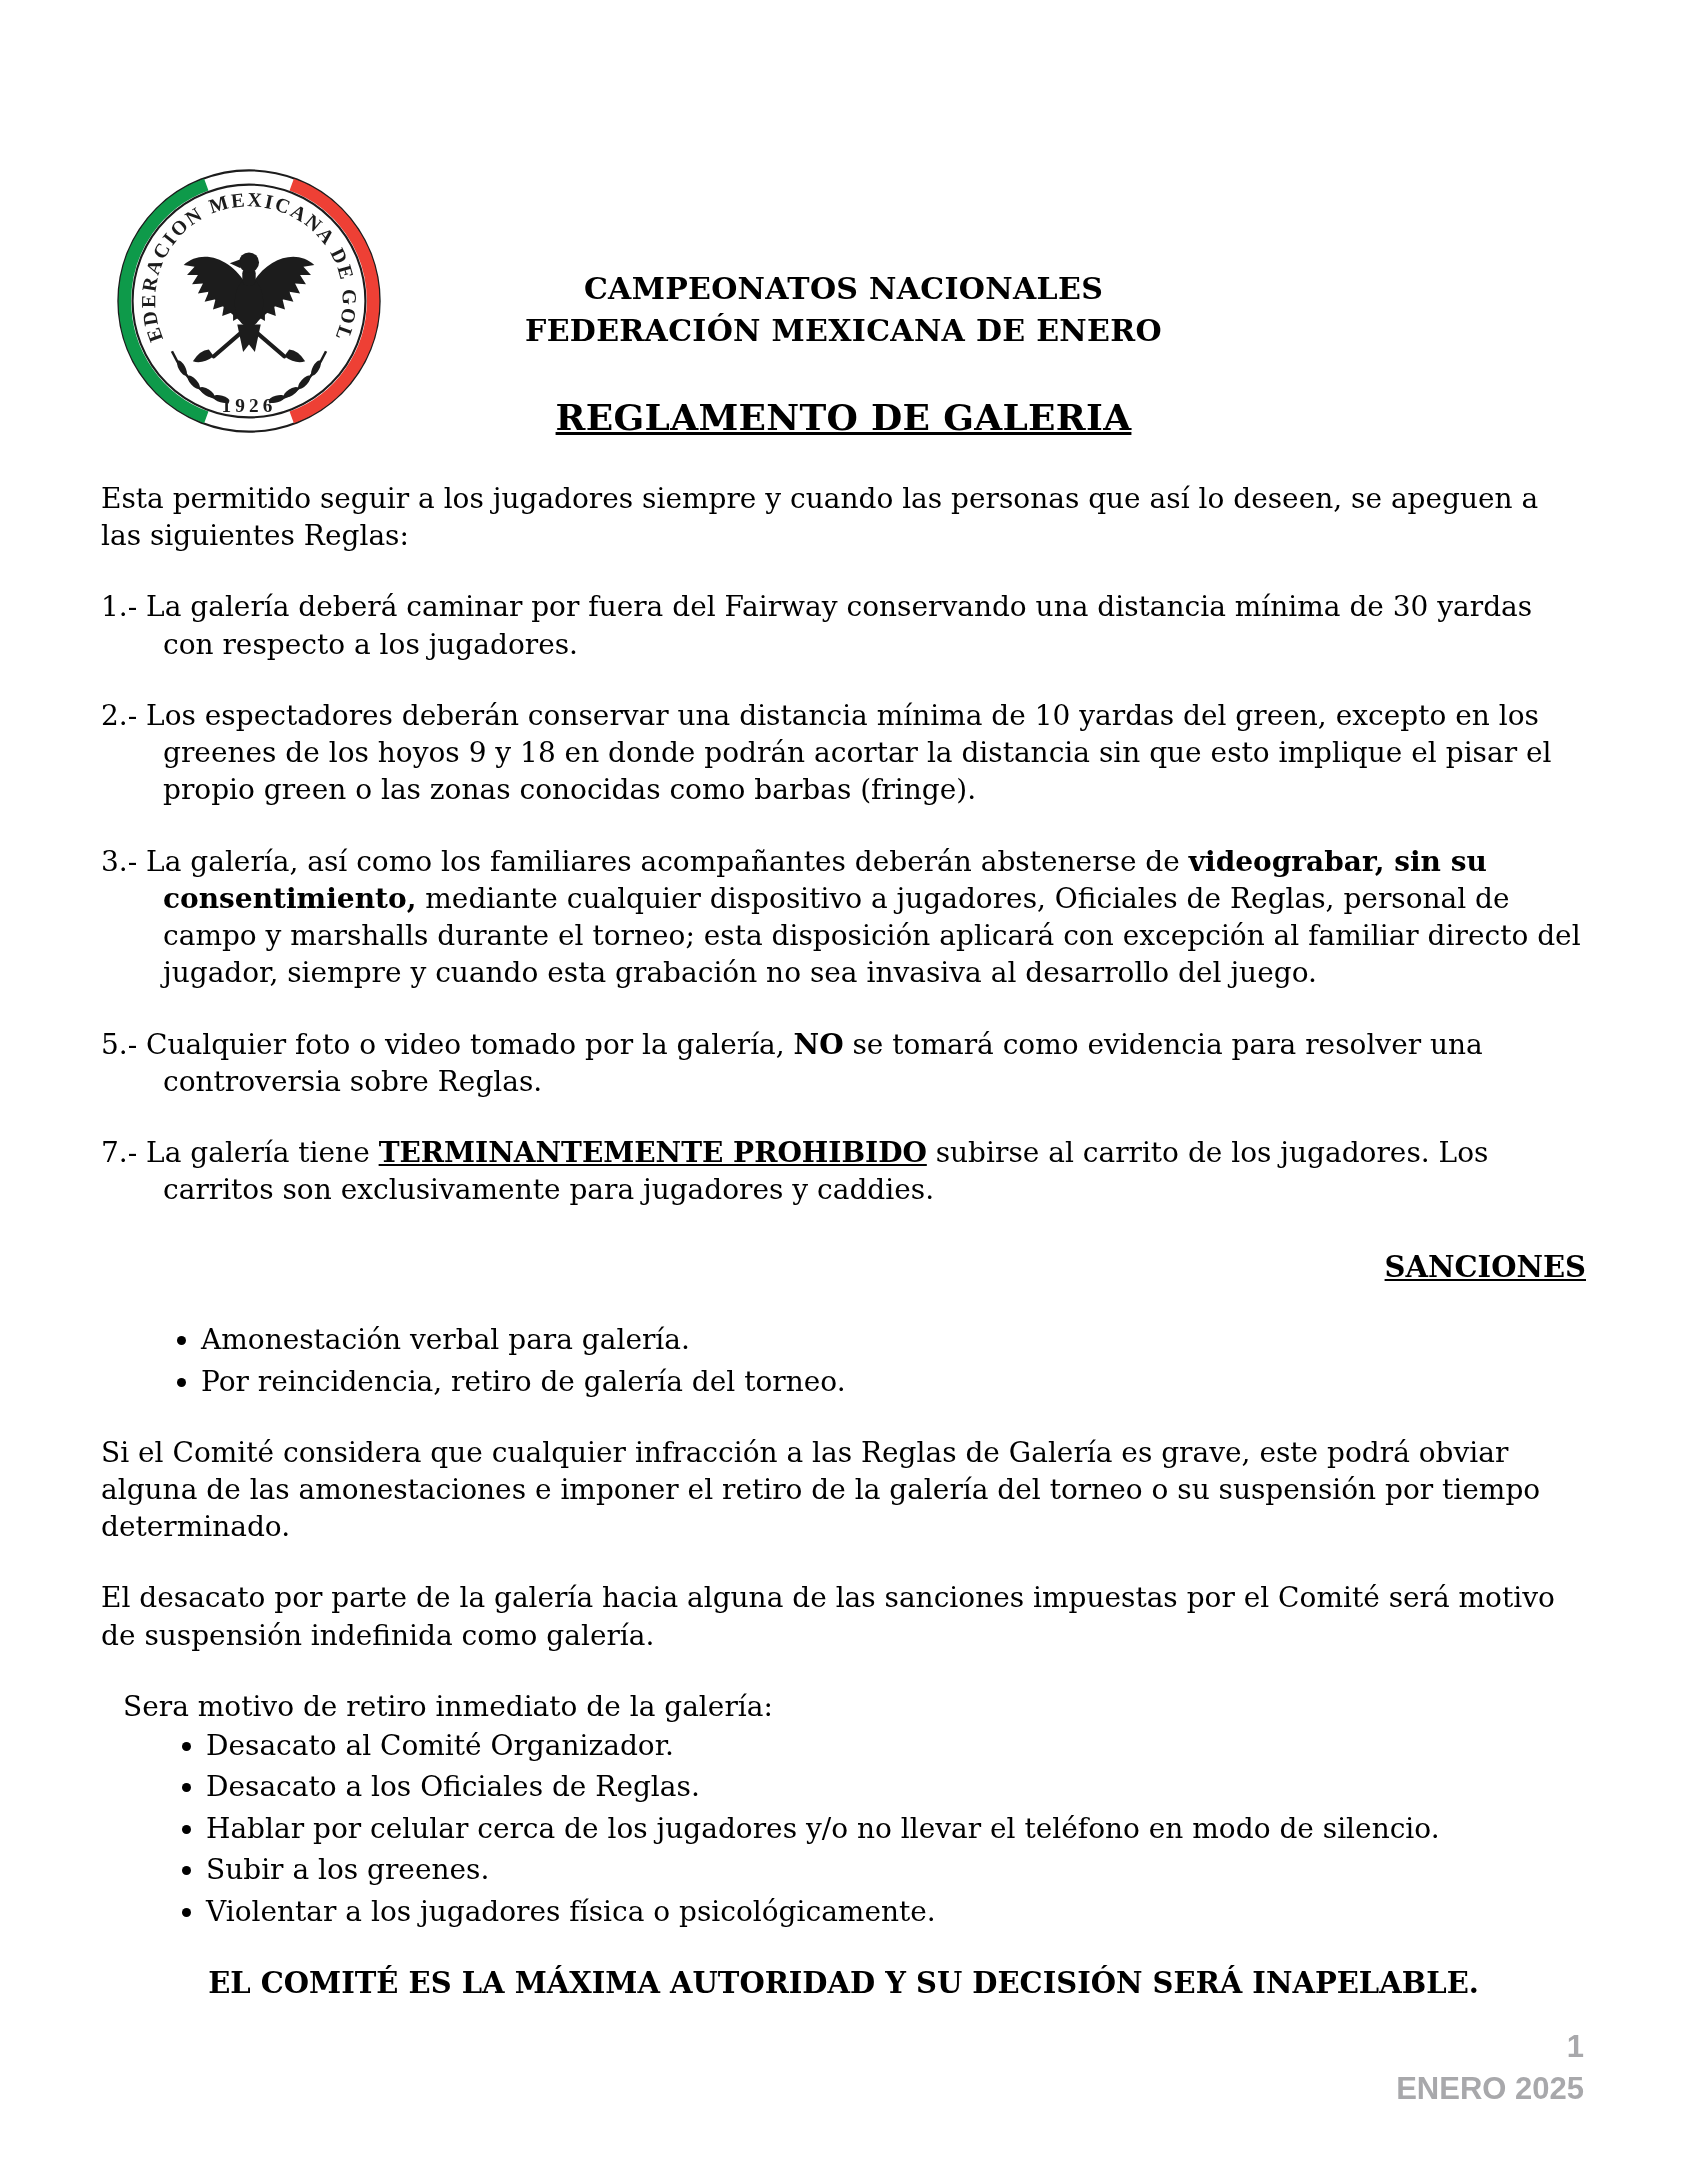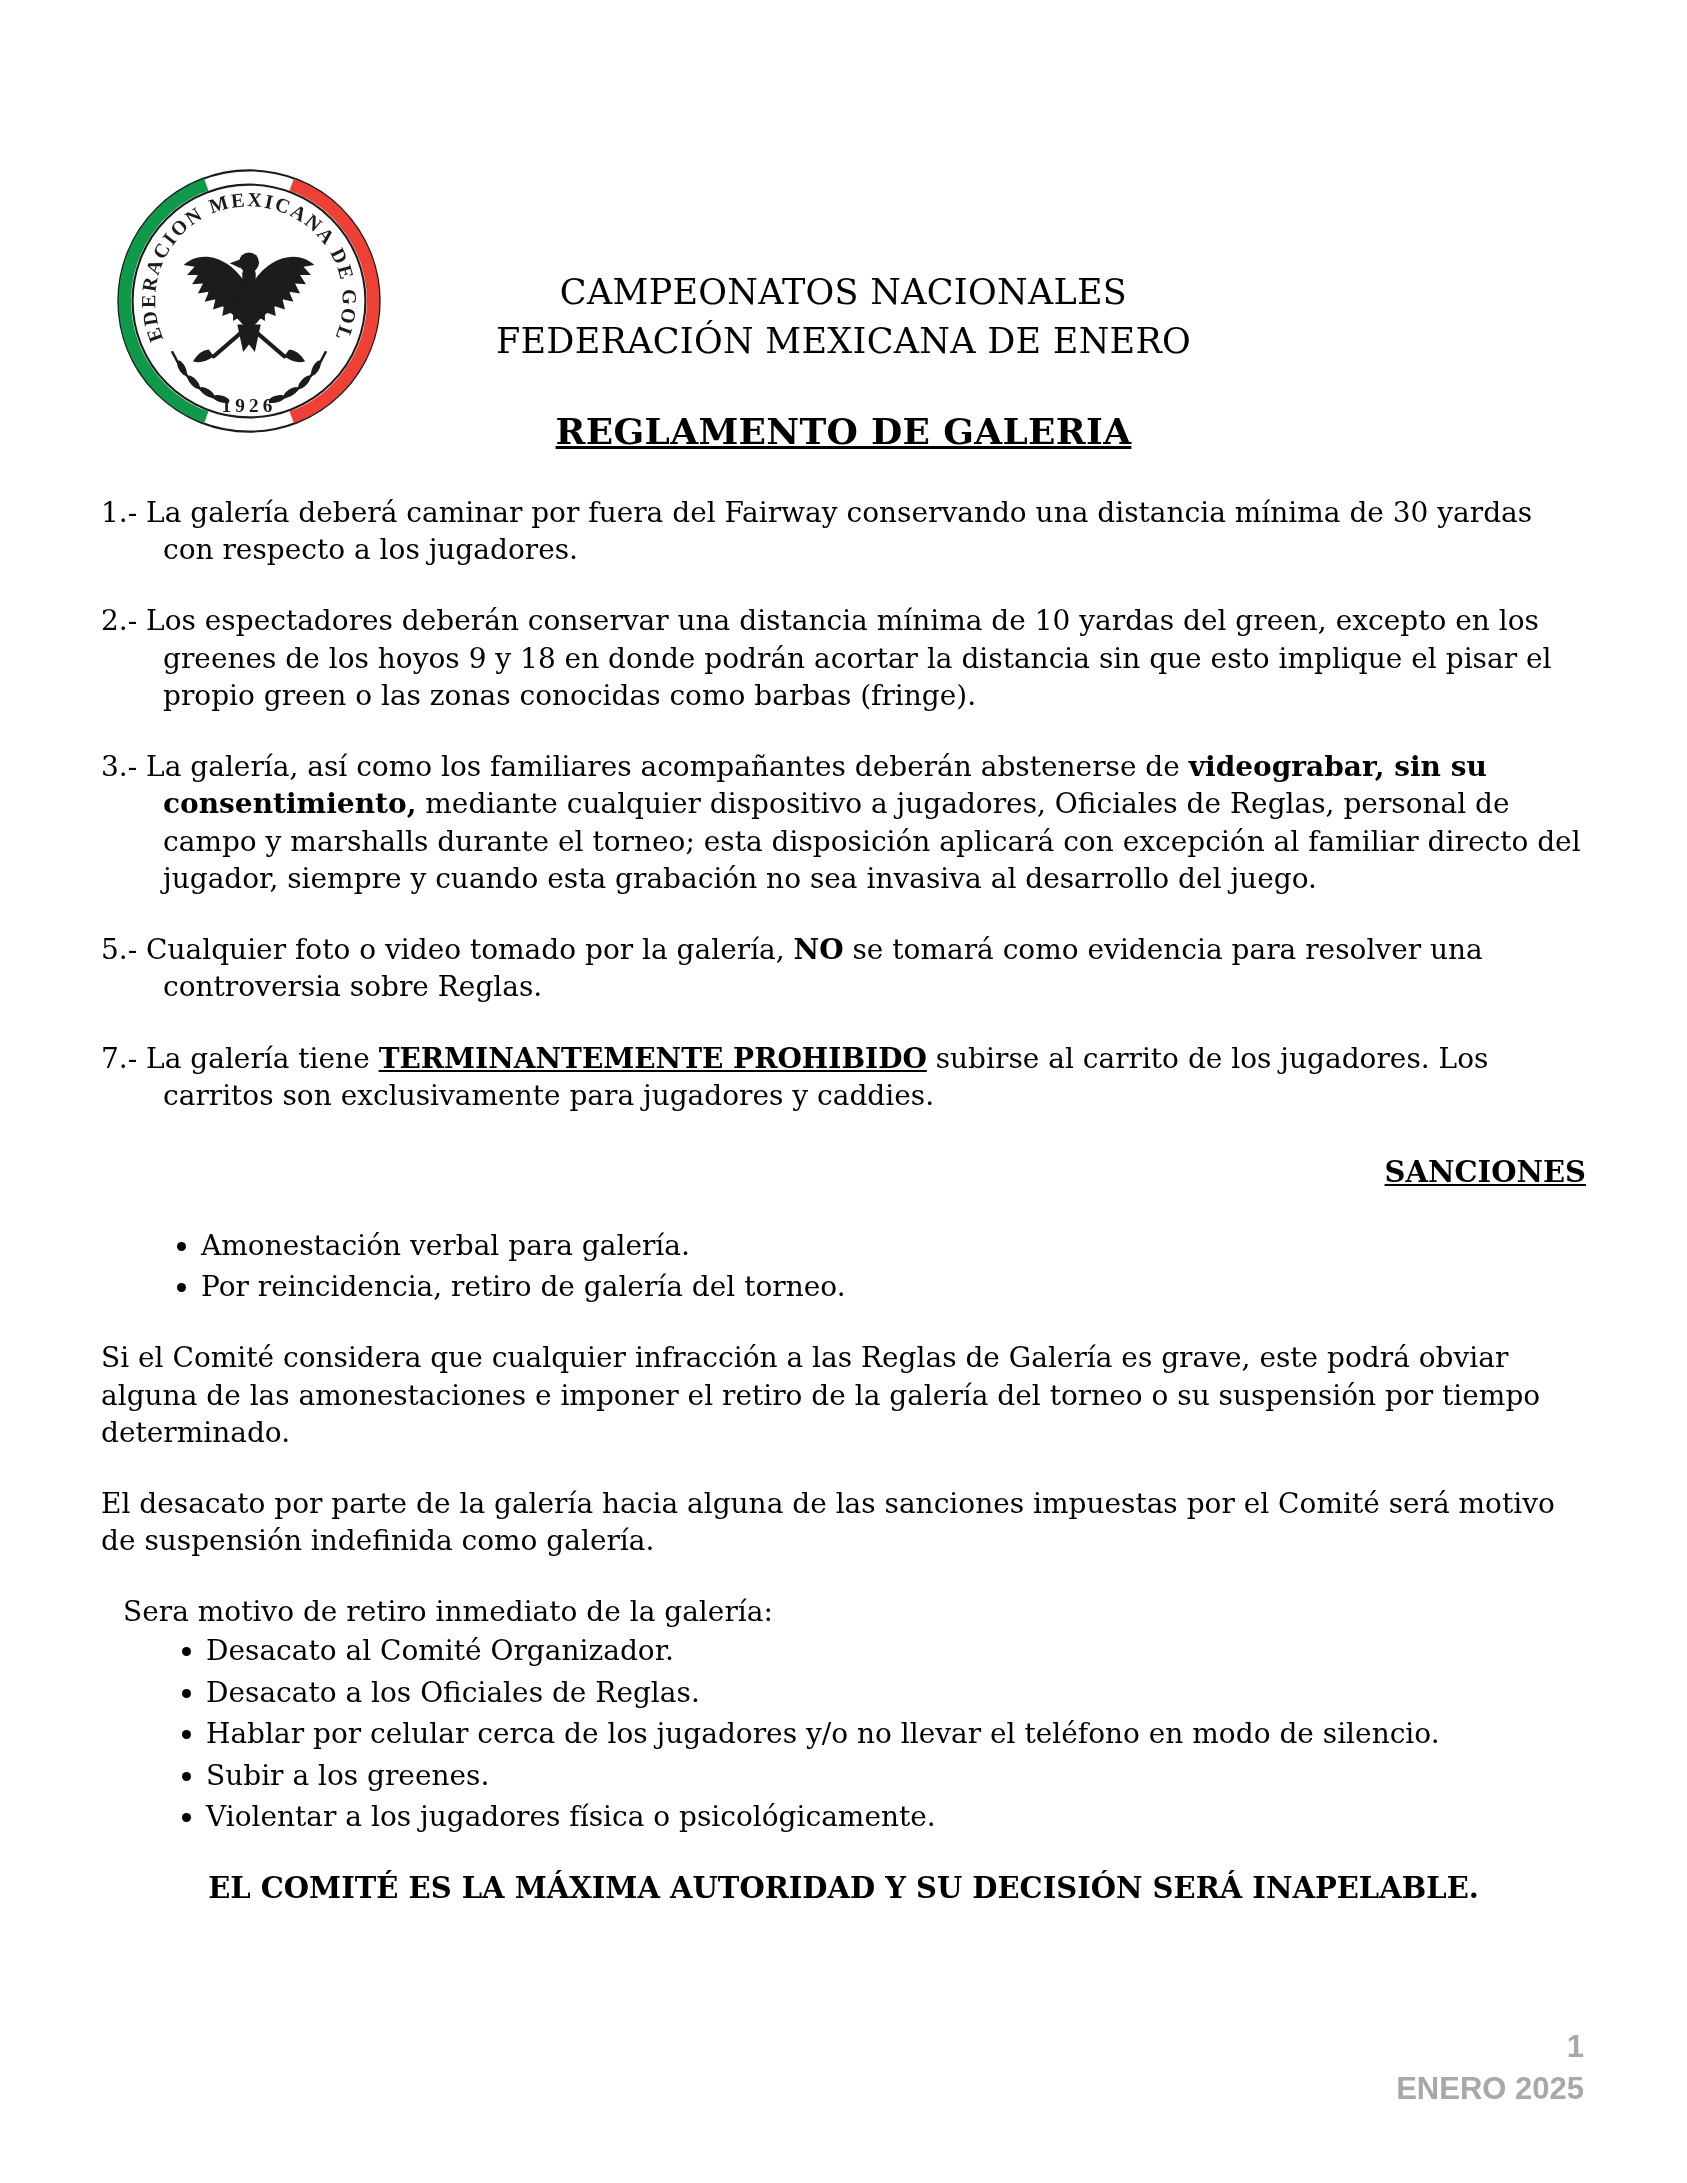--- a/index.html
+++ b/index.html
@@ -20,22 +20,22 @@
   .logo {
     position:absolute;
     left:115px; top:167px;
     width:268px; height:268px;
   }
   .logo svg { width:100%; height:100%; display:block; }
 
   .doc-header { text-align:center; padding-top:268px; }
   .title-line {
     display:block;
-    font-weight:normal;
-    font-size:35px;
+    font-weight:bold;
+    font-size:30px;
     line-height:1.4;
     letter-spacing:0.3px;
   }
   .subtitle {
     display:inline-block;
     margin-top:44px;
     font-size:36px;
     font-weight:bold;
     text-decoration:underline;
     letter-spacing:0.3px;
@@ -148,20 +148,21 @@
   <header class="doc-header">
     <h1>
       <span class="title-line">CAMPEONATOS NACIONALES</span>
       <span class="title-line">FEDERACIÓN MEXICANA DE ENERO</span>
     </h1>
     <h2 class="subtitle">REGLAMENTO DE GALERIA</h2>
   </header>
 
   <main class="doc-body">
 
+    <p class="para">Esta permitido seguir a los jugadores siempre y cuando las personas que así lo deseen, se apeguen a las siguientes Reglas:</p>
 
     <p class="para rule"><span>1.- La galería deberá caminar por fuera del Fairway conservando una distancia mínima de 30 yardas con respecto a los jugadores.</span></p>
 
     <p class="para rule"><span>2.- Los espectadores deberán conservar una distancia mínima de 10 yardas del green, excepto en los greenes de los hoyos 9 y 18 en donde podrán acortar la distancia sin que esto implique el pisar el propio green o las zonas conocidas como barbas (fringe).</span></p>
 
     <p class="para rule"><span>3.- La galería, así como los familiares acompañantes deberán abstenerse de </span><span class="b">videograbar, sin su consentimiento,</span><span> mediante cualquier dispositivo a jugadores, Oficiales de Reglas, personal de campo y marshalls durante el torneo; esta disposición aplicará con excepción al familiar directo del jugador, siempre y cuando esta grabación no sea invasiva al desarrollo del juego.</span></p>
 
     <p class="para rule"><span>5.- Cualquier foto o video tomado por la galería, </span><span class="b">NO</span><span> se tomará como evidencia para resolver una controversia sobre Reglas.</span></p>
 
     <p class="para rule"><span>7.- La galería tiene </span><span class="b u">TERMINANTEMENTE PROHIBIDO</span><span> subirse al carrito de los jugadores. Los carritos son exclusivamente para jugadores y caddies.</span></p>

